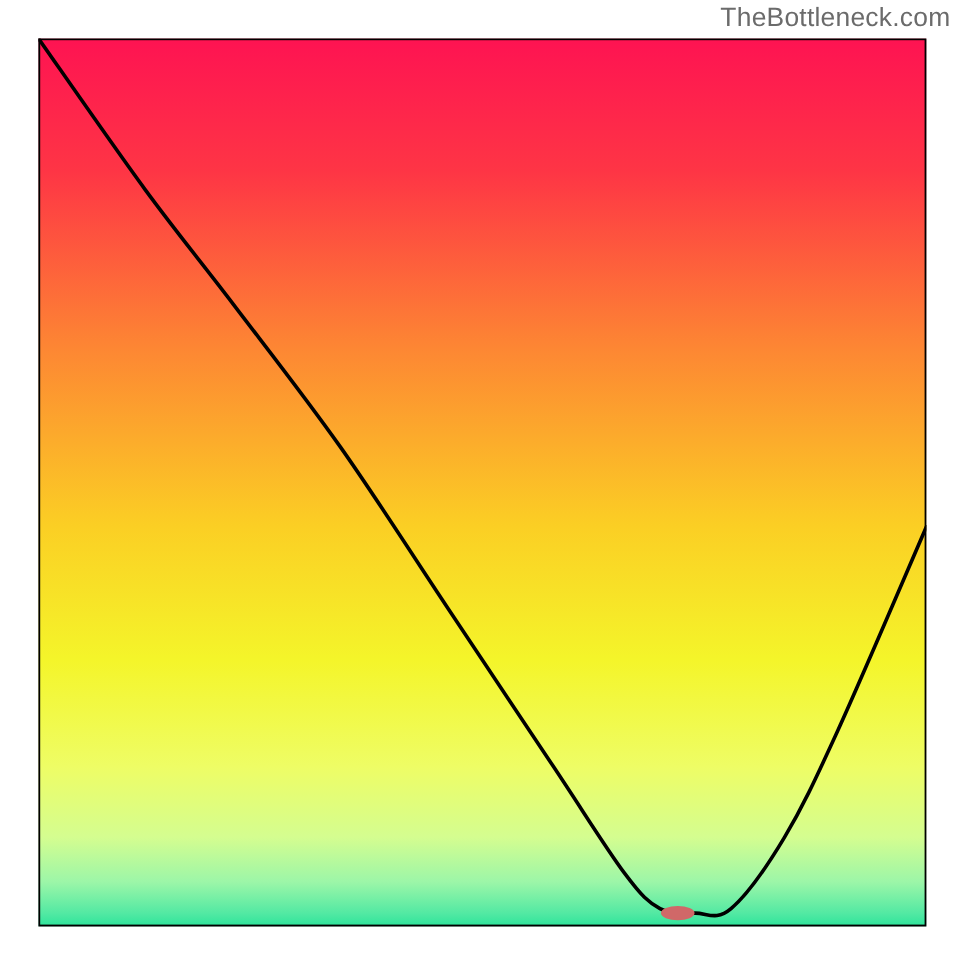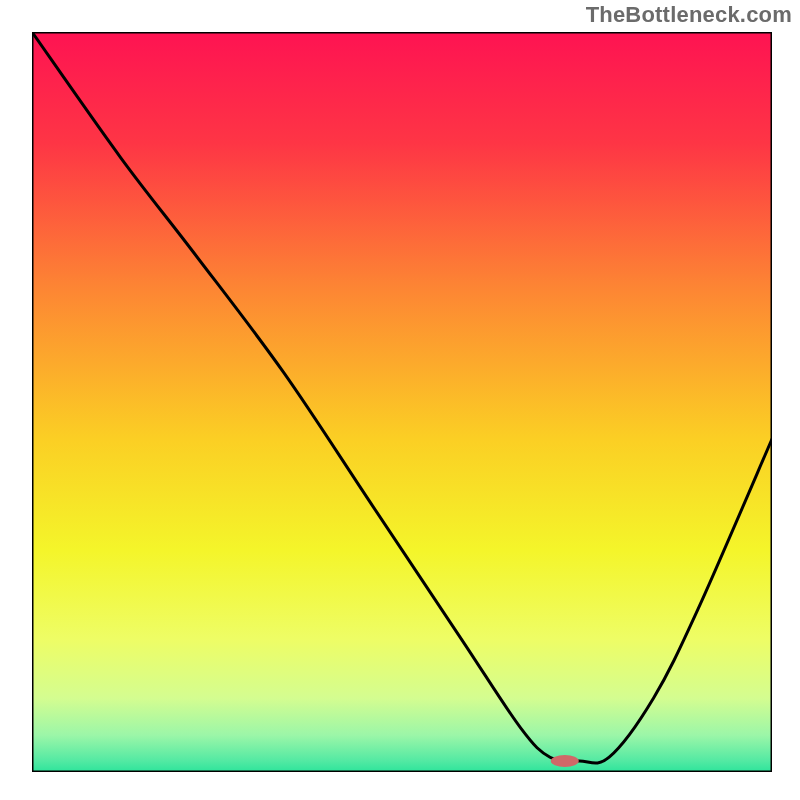--- a/index.html
+++ b/index.html
@@ -14,21 +14,21 @@
     position: relative;
     width: 800px;
     height: 800px;
   }
   .watermark {
     position: absolute;
     top: 2px;
     right: 8px;
     font-family: Arial, Helvetica, sans-serif;
     font-size: 22px;
-    font-weight: 700;
+    font-weight: 400;
     color: #6b6b6b;
     letter-spacing: 0.2px;
     z-index: 10;
   }
   svg.chart {
     position: absolute;
     top: 0;
     left: 0;
     width: 800px;
     height: 800px;

